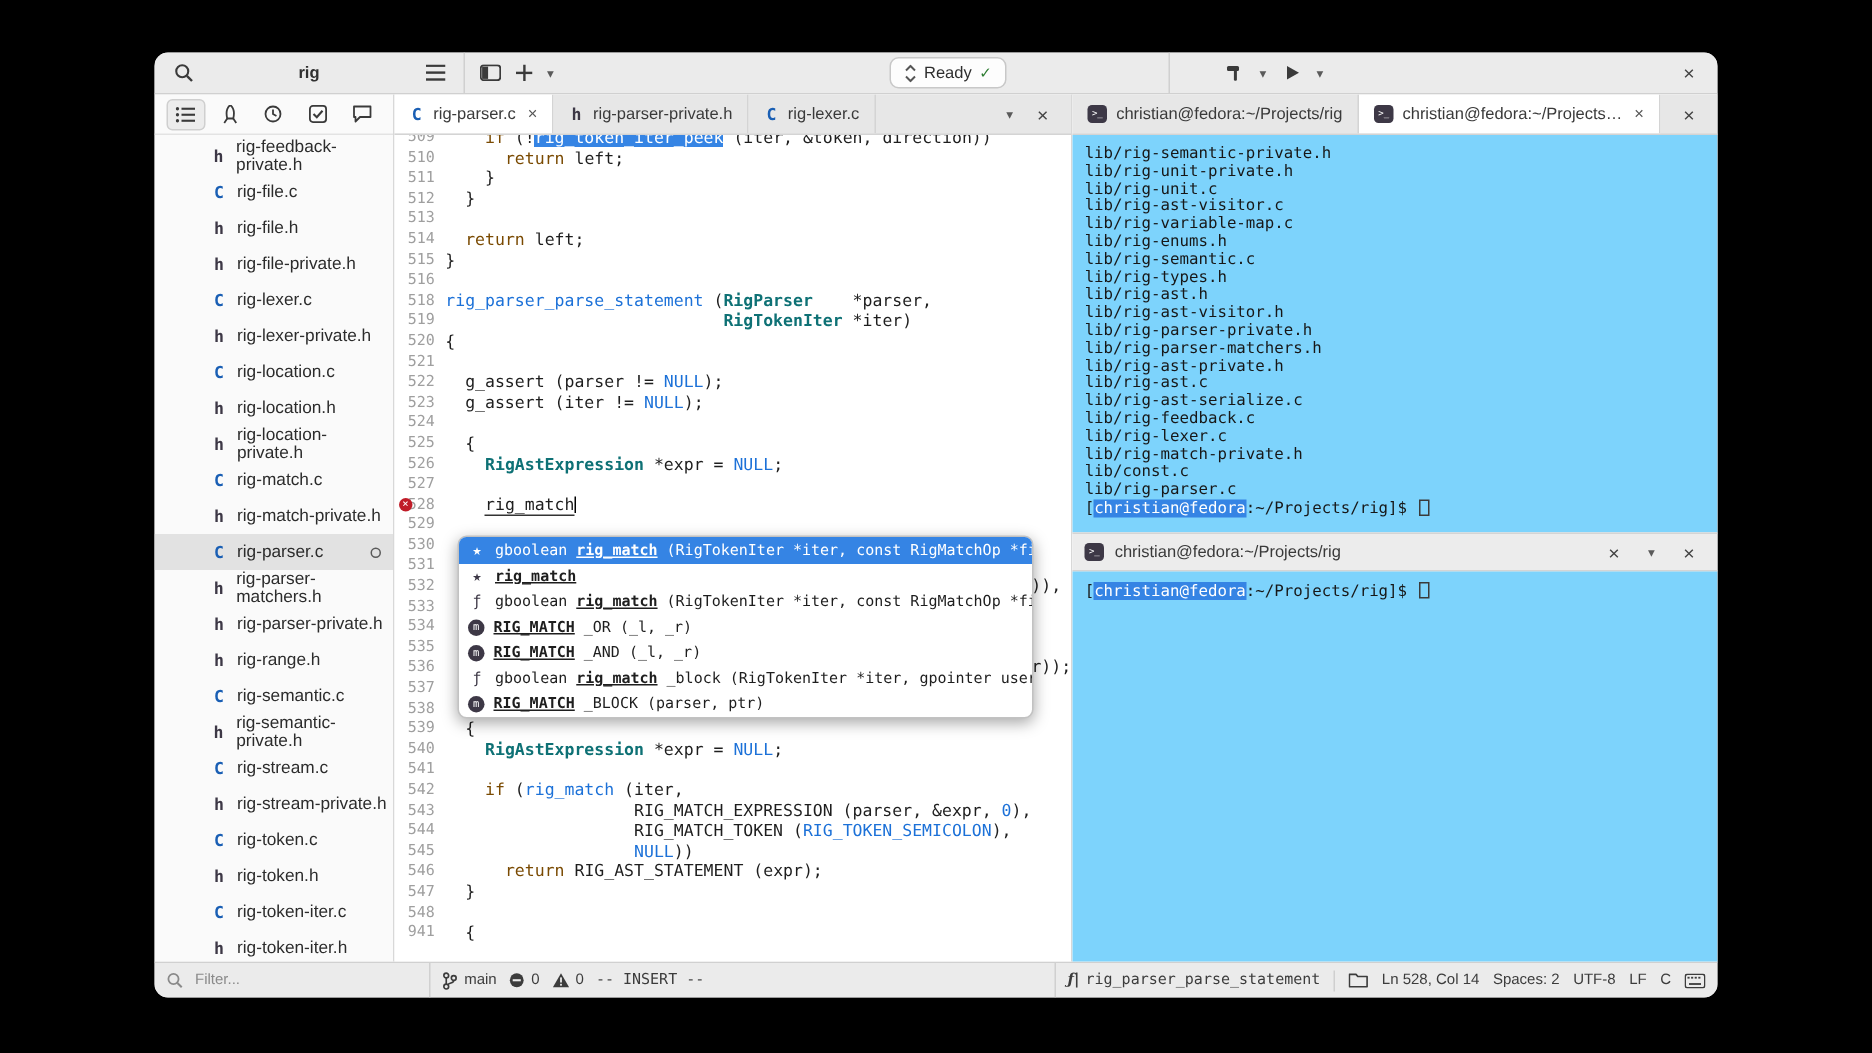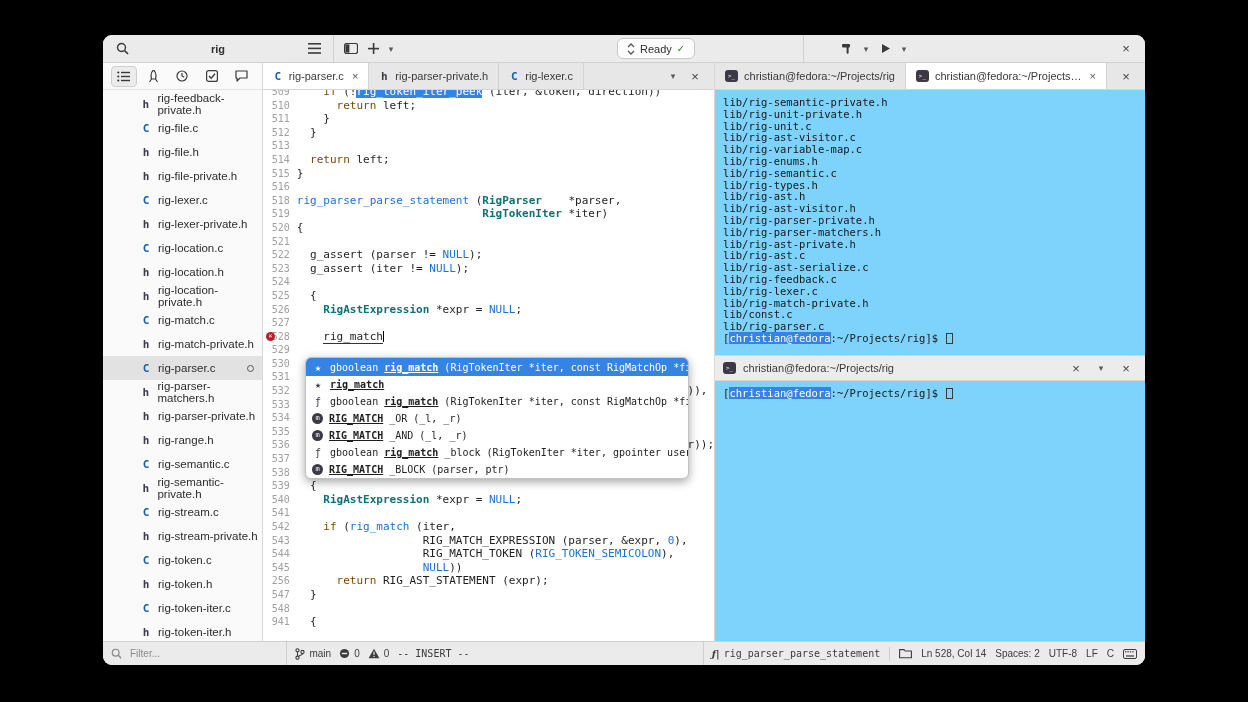--- a/index.html
+++ b/index.html
@@ -5,21 +5,21 @@
   * { margin:0; padding:0; box-sizing:border-box; }
   html,body { background:#000; width:1248px; height:702px; overflow:hidden;
               font-family:"Liberation Sans", sans-serif; }
   .stage { position:relative; width:1248px; height:702px; background:#000; }
   .win { position:absolute; left:103px; top:35px; width:1042px; height:630px;
          background:#fff; border-radius:9px; overflow:hidden;
          box-shadow:0 8px 30px rgba(0,0,0,.6); font-size:11px; color:#2e2e2e; }
 
   
   .titlebar { display:flex; height:28px; background:#ebebeb; border-bottom:1px solid #d0d0d0; }
-  .tb-left { width:231px; display:flex; align-items:center; padding:0 8px;
+  .tb-left { width:207px; display:flex; align-items:center; padding:0 8px;
              border-right:1px solid #d0d0d0; }
   .proj { flex:1; text-align:center; font-weight:bold; font-size:11px; color:#303030; }
   .tb-mid { width:470px; position:relative; display:flex; align-items:center; padding:0 6px;
             border-right:1px solid #d0d0d0; }
   .tb-right { flex:1; display:flex; align-items:center; padding:0 8px; }
   .iconbtn { background:none; border:none; width:22px; height:22px; display:flex;
              align-items:center; justify-content:center; border-radius:4px; color:#3a3a3a;
              font-size:12px; cursor:default; }
   .iconbtn svg { display:block; }
   .chev { color:#5a5a5a; font-size:9px; width:14px; }
@@ -488,21 +488,21 @@
               </div>
               <div class="code-line">
                 <span class="gutter">544</span>
                 <span class="ctext"><span>                   RIG_MATCH_TOKEN (</span><span class="tk-c">RIG_TOKEN_SEMICOLON</span><span>),</span></span>
               </div>
               <div class="code-line">
                 <span class="gutter">545</span>
                 <span class="ctext"><span>                   </span><span class="tk-c">NULL</span><span>))</span></span>
               </div>
               <div class="code-line">
-                <span class="gutter">256</span>
+                <span class="gutter">546</span>
                 <span class="ctext"><span>      </span><span class="tk-k">return</span><span> RIG_AST_STATEMENT (expr);</span></span>
               </div>
               <div class="code-line">
                 <span class="gutter">547</span>
                 <span class="ctext"><span>  }</span></span>
               </div>
               <div class="code-line">
                 <span class="gutter">548</span>
                 <span class="ctext"></span>
               </div>

